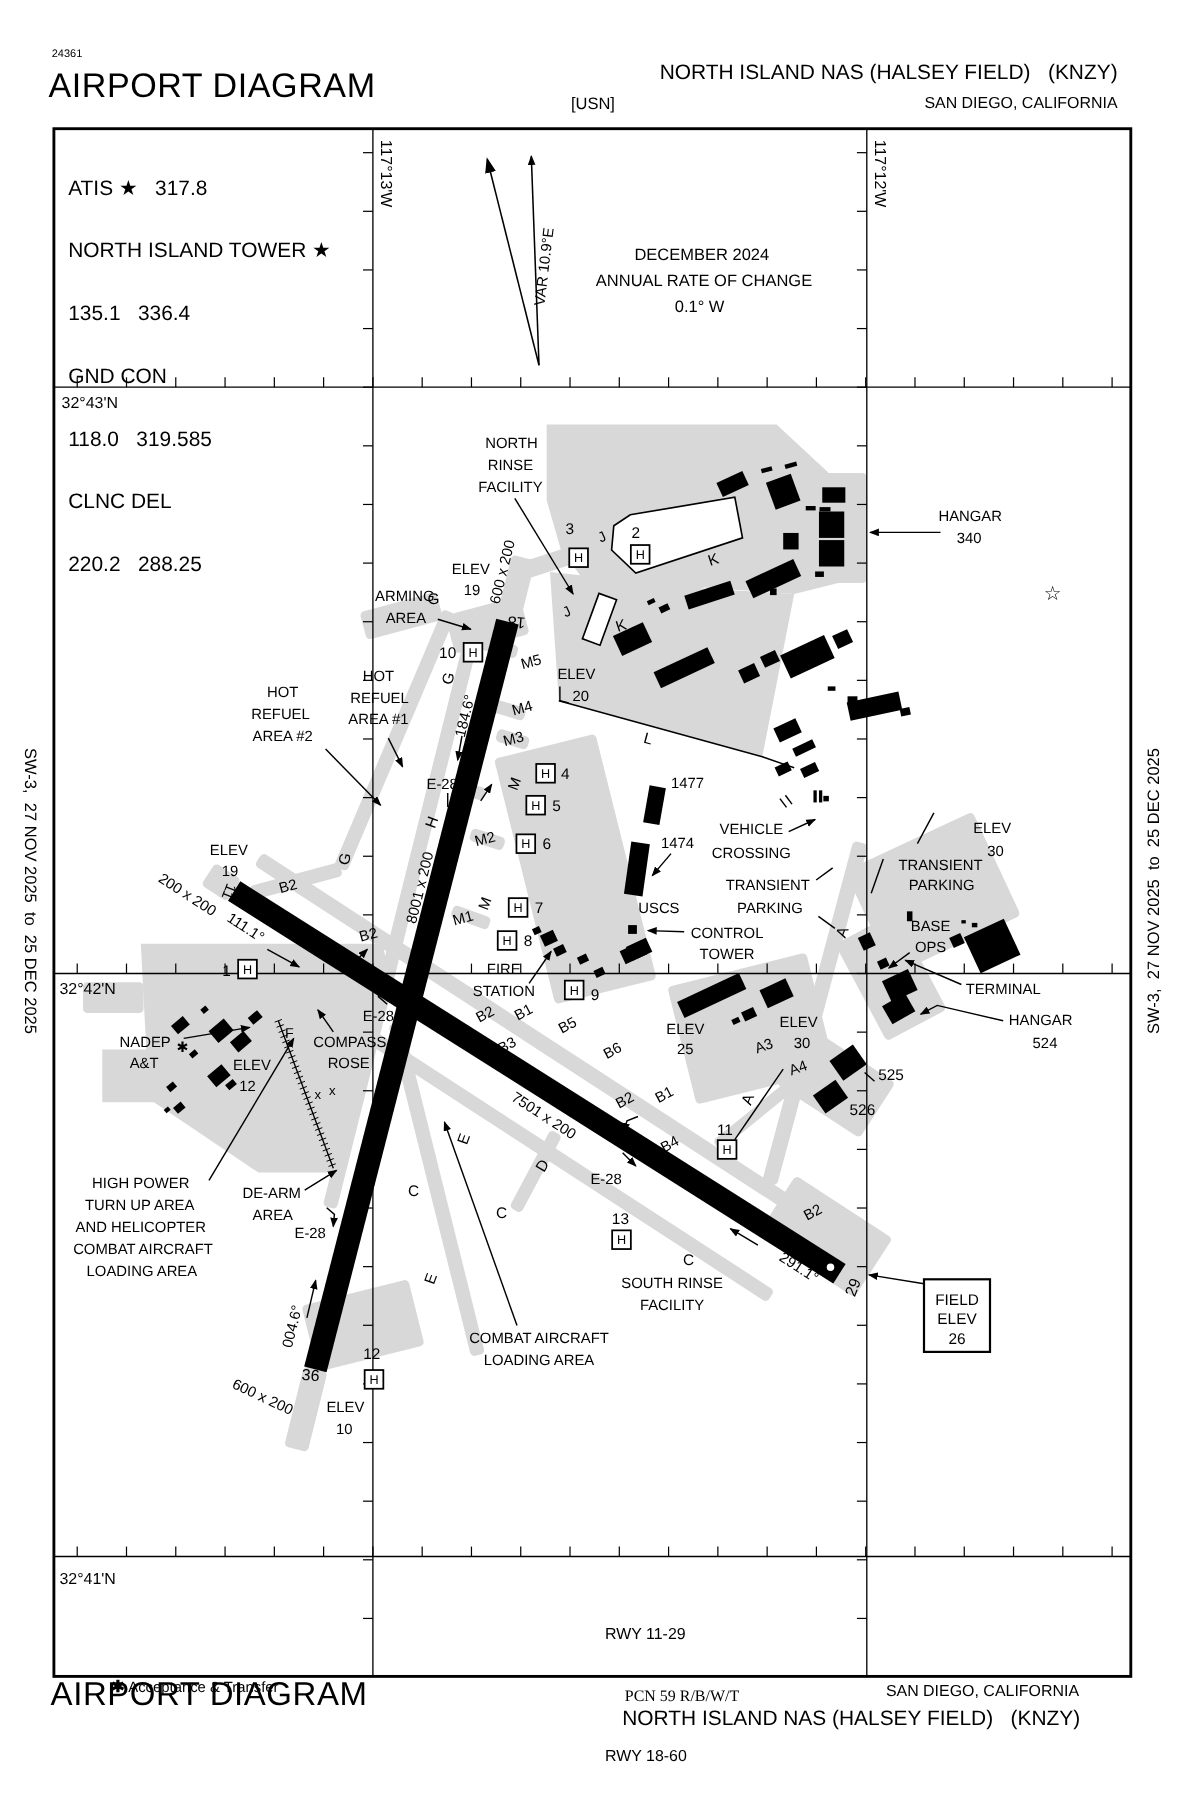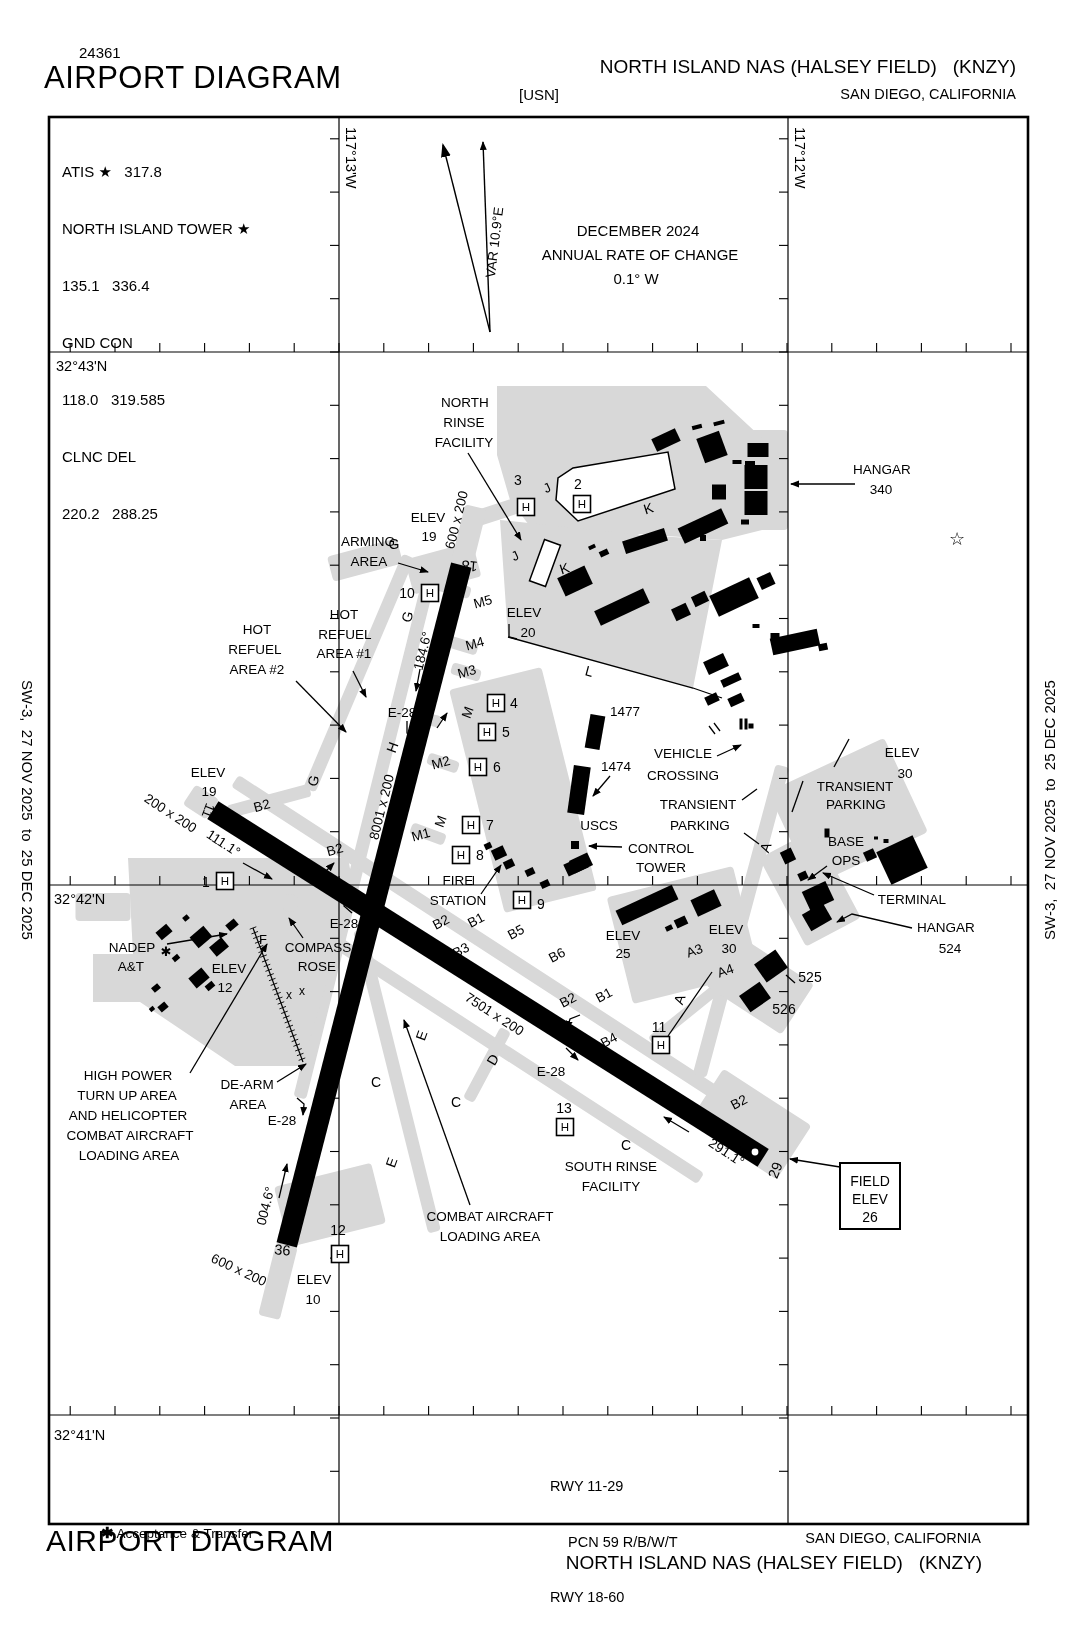--- a/index.html
+++ b/index.html
@@ -1,28 +1,28 @@
 <!DOCTYPE html>
 <html><head>
 <meta charset="utf-8">
 <style>
   html,body{margin:0;padding:0;background:#fff;}
   body{width:1075px;height:1647px;position:relative;font-family:"Liberation Sans",sans-serif;color:#000;}
   .abs{position:absolute;white-space:pre;}
-  #chart-number{left:47px;top:44px;font-size:15px;margin-left:32px;}
+  #chart-number{left:47px;top:44px;font-size:10px;}
   #main-title{left:44px;top:60px;font-size:31px;letter-spacing:.5px;}
   #usn{left:511px;top:86px;font-size:15px;transform:translateX(-50%);margin-left:28px;}
   #apt-name{right:59px;top:56px;font-size:19px;text-align:right;}
   #apt-city{right:59px;top:86px;font-size:14.5px;text-align:right;}
   #f-title{left:46px;top:1524px;font-size:30px;letter-spacing:.5px;}
   #f-city{right:94px;top:1530px;font-size:14.5px;text-align:right;}
   #f-name{right:93px;top:1552px;font-size:19px;text-align:right;}
-  #freq-box{left:62px;top:124px;font-size:15px;line-height:19px;}
+  #freq-box{left:62px;top:124px;font-size:19px;line-height:19px;}
   #rwy-info{left:550px;top:1440px;font-size:14.5px;line-height:18.5px;}
-  #rwy-info .pcn{padding-left:18px;}
+  #rwy-info .pcn{padding-left:18px;font-family:Liberation Serif, serif;}
   #accept-note{left:101px;top:1476px;font-size:13.5px;margin-top:48px;}
   #accept-note b{font-size:15px;}
   #side-left{left:27px;top:810px;font-size:15px;transform:translate(-50%,-50%) rotate(90deg);transform-origin:center;}
   #side-right{left:1049px;top:810px;font-size:15px;transform:translate(-50%,-50%) rotate(-90deg);transform-origin:center;}
   svg{position:absolute;left:0;top:0;}
   svg text{font-family:"Liberation Sans",sans-serif;fill:#000;}
 </style>
 </head>
 <body>
 

